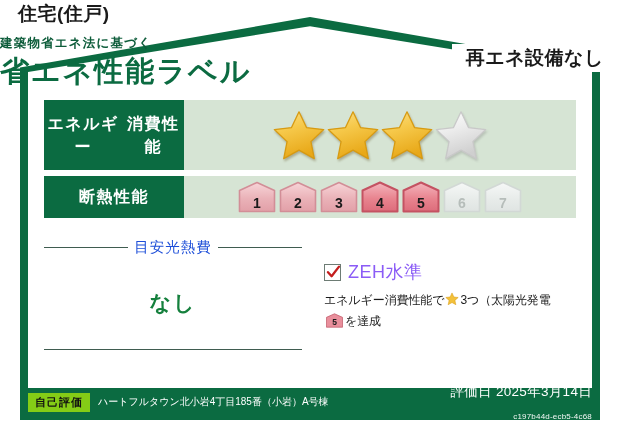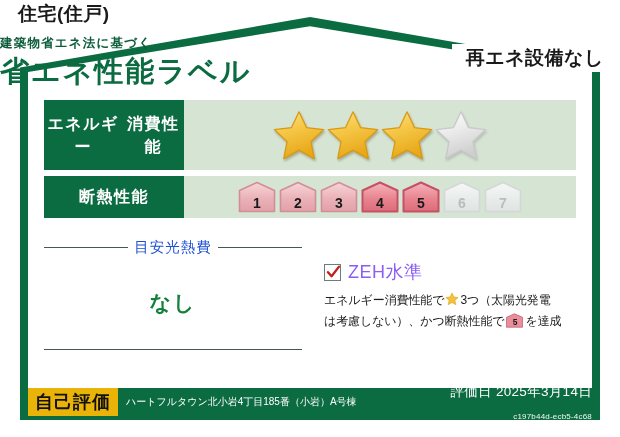--- a/index.html
+++ b/index.html
@@ -212,24 +212,24 @@
   
   .footer {
     position: absolute;
     left: 28px; bottom: 18px;
     width: 564px; height: 34px;
     display: flex;
     align-items: center;
     z-index: 11;
   }
   .self-eval {
-    background: #eab308;
+    background: #84cc16;
     color: #111111;
     font-weight: bold;
-    font-size: 18px;
+    font-size: 11px;
     letter-spacing: 1px;
     padding: 2px 7px;
     flex: none;
   }
   .addr {
     color: #ffffff;
     font-size: 10px;
     margin-left: 8px;
     letter-spacing: 0px;
     white-space: nowrap;
@@ -437,21 +437,21 @@
             <path d="M2 7.2 L5.6 11.2 L13 1.6" stroke="#c41e1e" stroke-width="2.3" fill="none" stroke-linecap="round" stroke-linejoin="round"></path>
           </svg>
         </span>
         <span class="zeh-title">ZEH水準</span>
       </div>
       <div class="zeh-desc">
         <span>エネルギー消費性能で</span><span class="inline-star">
           <svg width="14" height="14" viewBox="0 0 24 24">
             <polygon points="12,1.6 15.2,8.6 22.6,9.4 17,14.4 18.6,21.8 12,18 5.4,21.8 7,14.4 1.4,9.4 8.8,8.6" fill="#f3c13a" stroke="#d99a10" stroke-width="0.9" stroke-linejoin="round"></polygon>
           </svg></span><span>3つ（太陽光発電</span><br>
-        <span>は考慮しない）、かつ断熱性能で</span><span class="inline-house">
+        <span class="inline-house">
           <svg width="17" height="15" viewBox="0 0 38 32">
             <polygon points="19,1 37,9 37,31 1,31 1,9" fill="#e98f9c" stroke="#c05565" stroke-width="1.6" stroke-linejoin="round"></polygon>
           </svg>
           <span class="house-num on">5</span>
         </span><span>を達成</span>
       </div>
     </div>
 
   </div>
 

